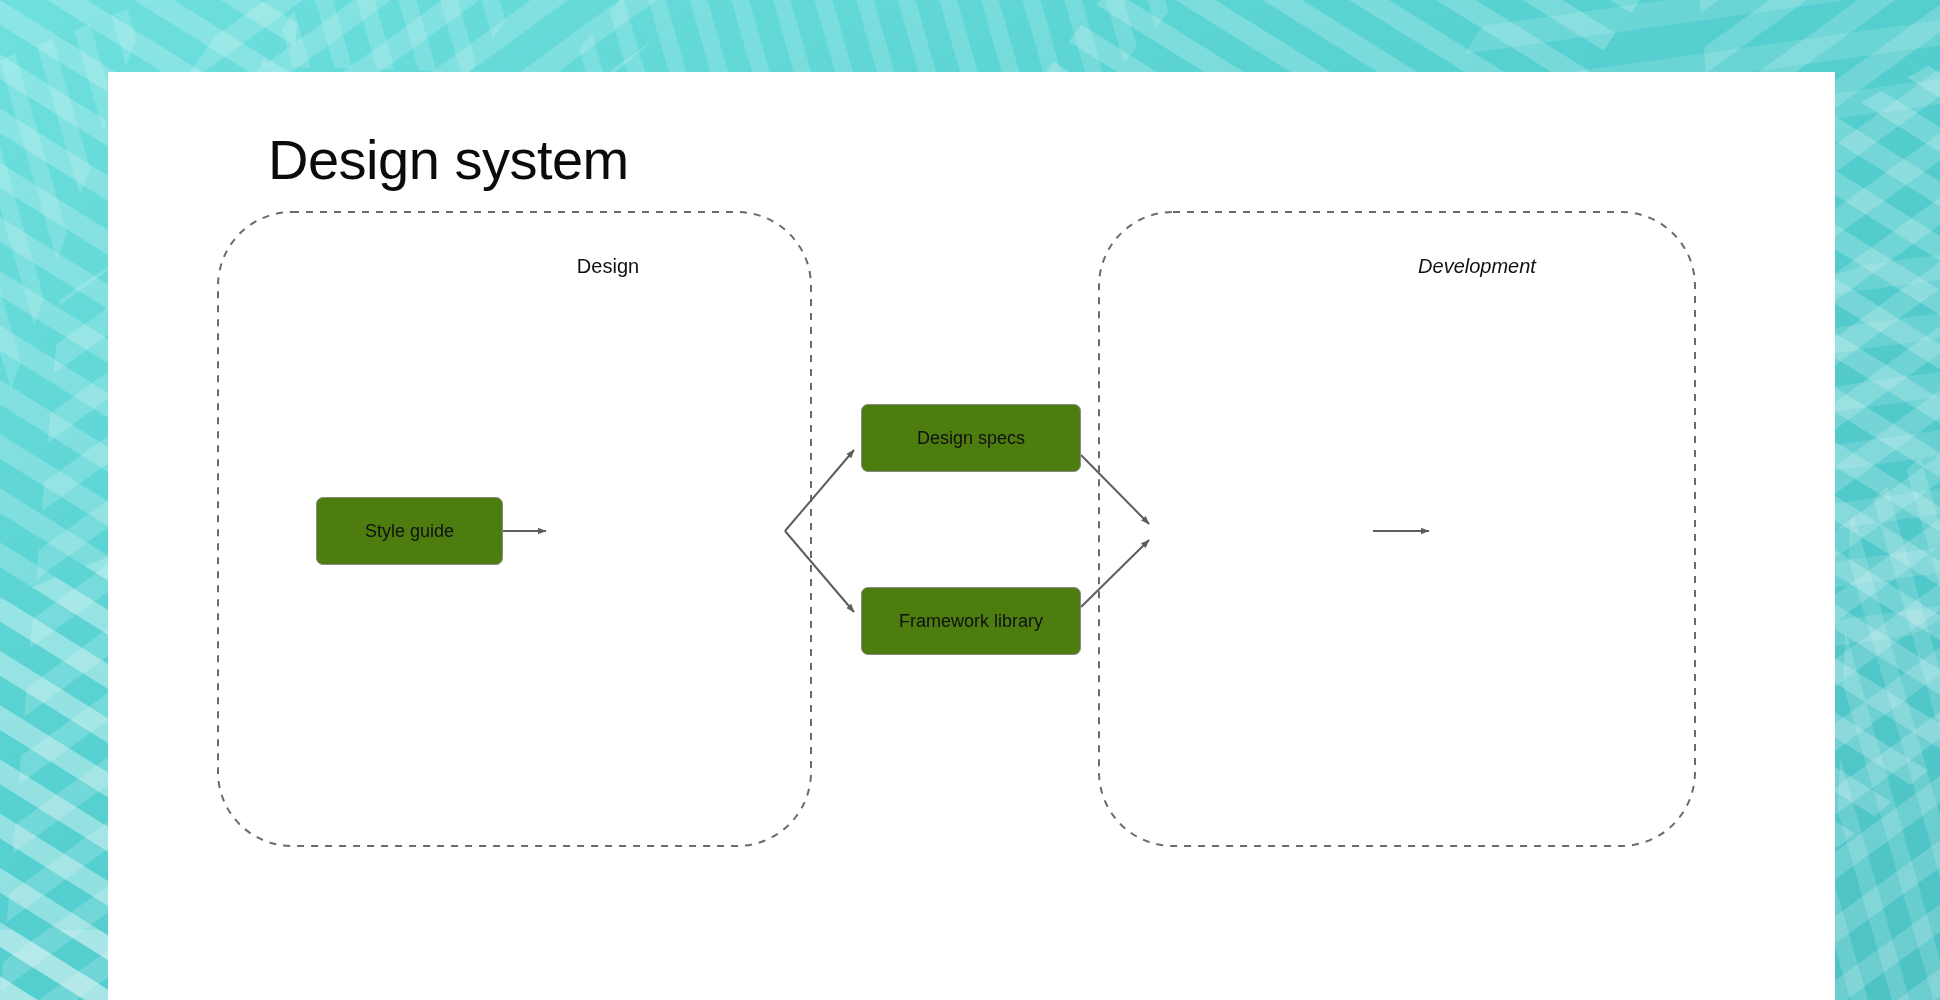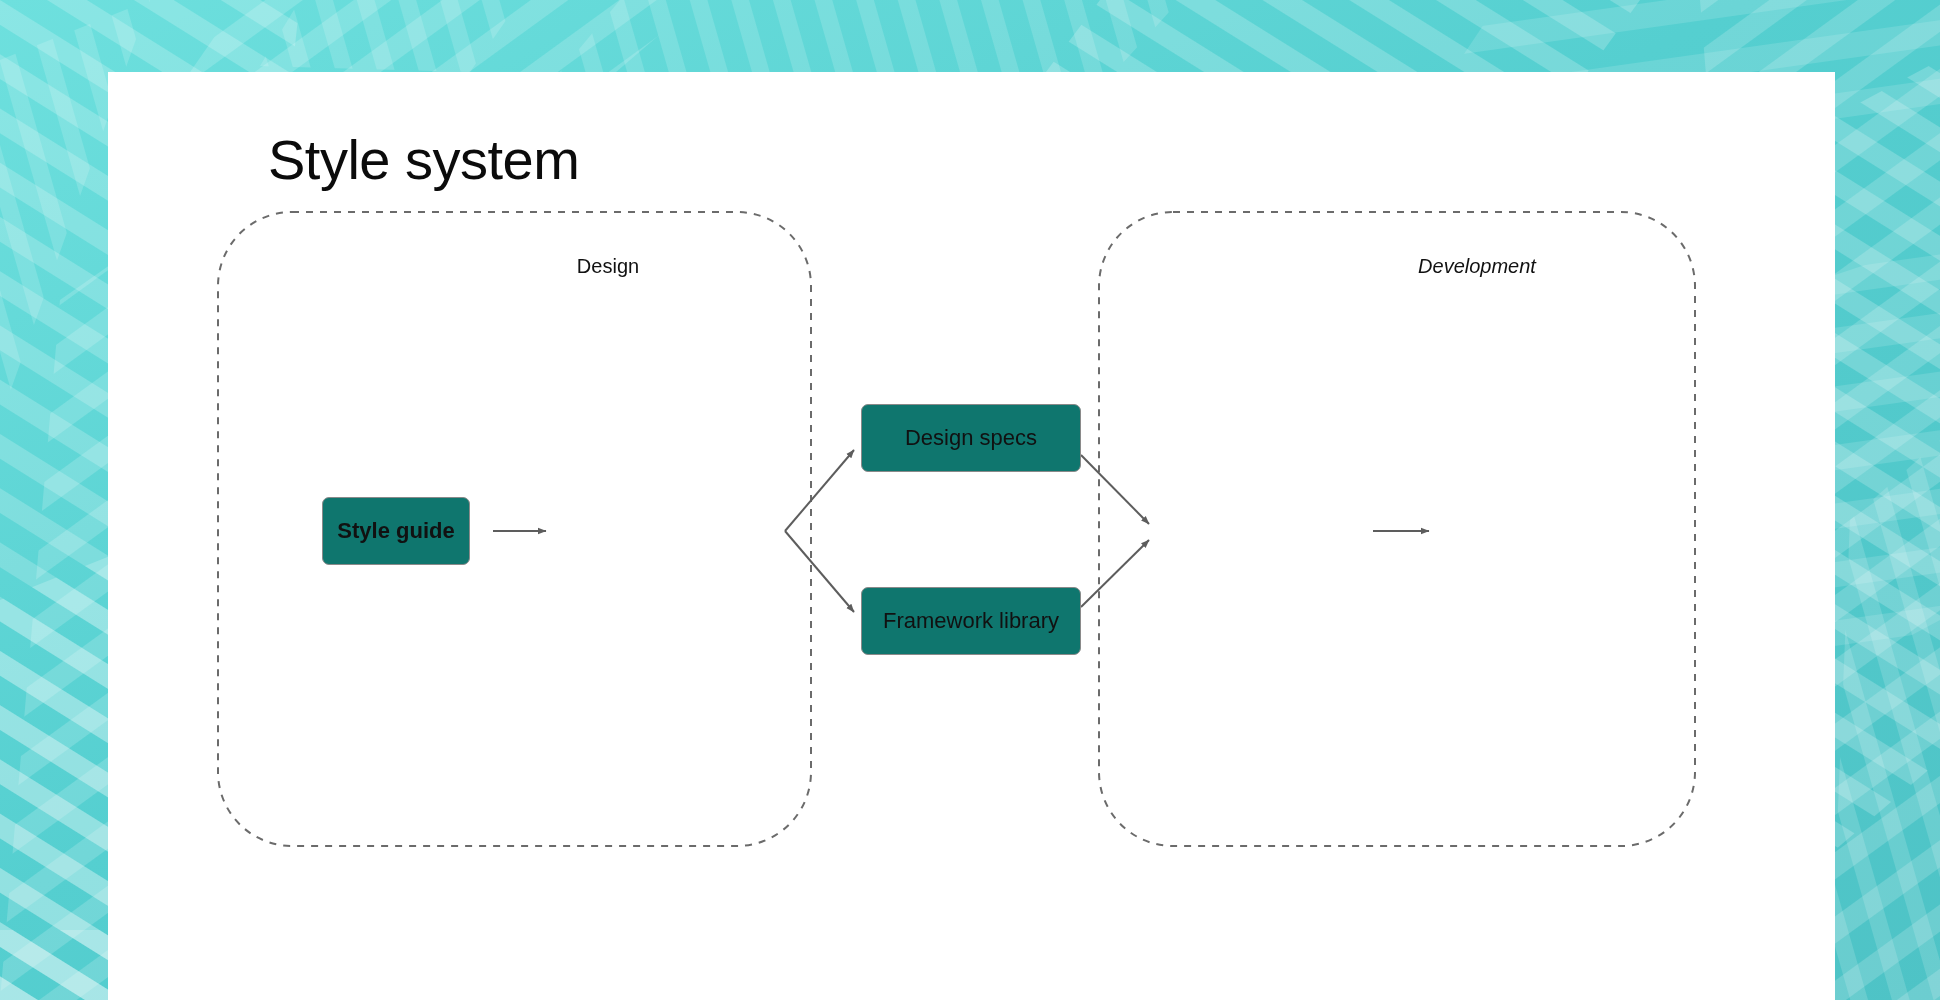--- a/index.html
+++ b/index.html
@@ -61,29 +61,29 @@
   .group-label {
     position: absolute;
     font-size: 20px;
     color: #111111;
     white-space: nowrap;
     transform: translateX(-50%);
   }
 
   .node {
     position: absolute;
-    background: #0f766e;
+    background: #4d7c0f;
     border: 1.6px solid #8a8a8a;
     border-radius: 7px;
     box-sizing: border-box;
     display: flex;
     align-items: center;
     justify-content: center;
     color: #111111;
-    font-size: 22px;
+    font-size: 18px;
     white-space: nowrap;
   }
 </style>
 </head>
 <body>
 
 <div id="stage">
 
   <svg id="backdrop" viewBox="0 0 1940 1000" preserveAspectRatio="none" aria-hidden="true">
     <defs>
@@ -126,21 +126,21 @@
     <polygon points="1700,0 1940,0 1940,1000 1780,1000" fill="url(#stripeB)"></polygon>
     <polygon points="1790,140 1940,60 1940,760 1800,880" fill="url(#stripeA)"></polygon>
     <polygon points="1850,520 1940,440 1940,1000 1830,1000" fill="url(#stripeC)"></polygon>
     <polygon points="1760,300 1940,240 1940,620 1790,700" fill="url(#stripeD)"></polygon>
 
     <polygon points="0,930 110,930 110,1000 0,1000" fill="url(#stripeA)"></polygon>
   </svg>
 
   <div id="slide-card">
 
-    <div id="slide-title">Style system</div>
+    <div id="slide-title">Design system</div>
 
     <svg id="diagram" viewBox="0 0 1727 928">
       <defs>
         <marker id="arrowhead" markerWidth="9" markerHeight="9" refX="8" refY="4.5" orient="auto" markerUnits="userSpaceOnUse">
           <path d="M0,1.2 L8.5,4.5 L0,7.8 Z" fill="#5d5d5d"></path>
         </marker>
       </defs>
 
       <rect x="110" y="140" width="593" height="634" rx="74" ry="74" fill="none" stroke="#6b6b6b" stroke-width="2" stroke-dasharray="7 7"></rect>
       <rect x="991" y="140" width="596" height="634" rx="74" ry="74" fill="none" stroke="#6b6b6b" stroke-width="2" stroke-dasharray="7 7"></rect>
@@ -154,21 +154,21 @@
       <line x1="973" y1="383" x2="1041" y2="452" stroke="#5d5d5d" stroke-width="2" marker-end="url(#arrowhead)"></line>
 
       <line x1="973" y1="535" x2="1041" y2="468" stroke="#5d5d5d" stroke-width="2" marker-end="url(#arrowhead)"></line>
 
       <line x1="1265" y1="459" x2="1321" y2="459" stroke="#5d5d5d" stroke-width="2" marker-end="url(#arrowhead)"></line>
     </svg>
 
     <div class="group-label" style="left:500px; top:183px;">Design</div>
     <div class="group-label" style="left:1369px; top:183px;font-style:italic;">Development</div>
 
-    <div class="node" style="left:214px; top:425px; width:148px; height:68px;font-weight:bold;">Style guide</div>
+    <div class="node" style="left:208px; top:425px; width:187px; height:68px;">Style guide</div>
 
 
     <div class="node" style="left:753px; top:332px; width:220px; height:68px;">Design specs</div>
 
     <div class="node" style="left:753px; top:515px; width:220px; height:68px;">Framework library</div>
 
 
 
   </div>
 </div>

